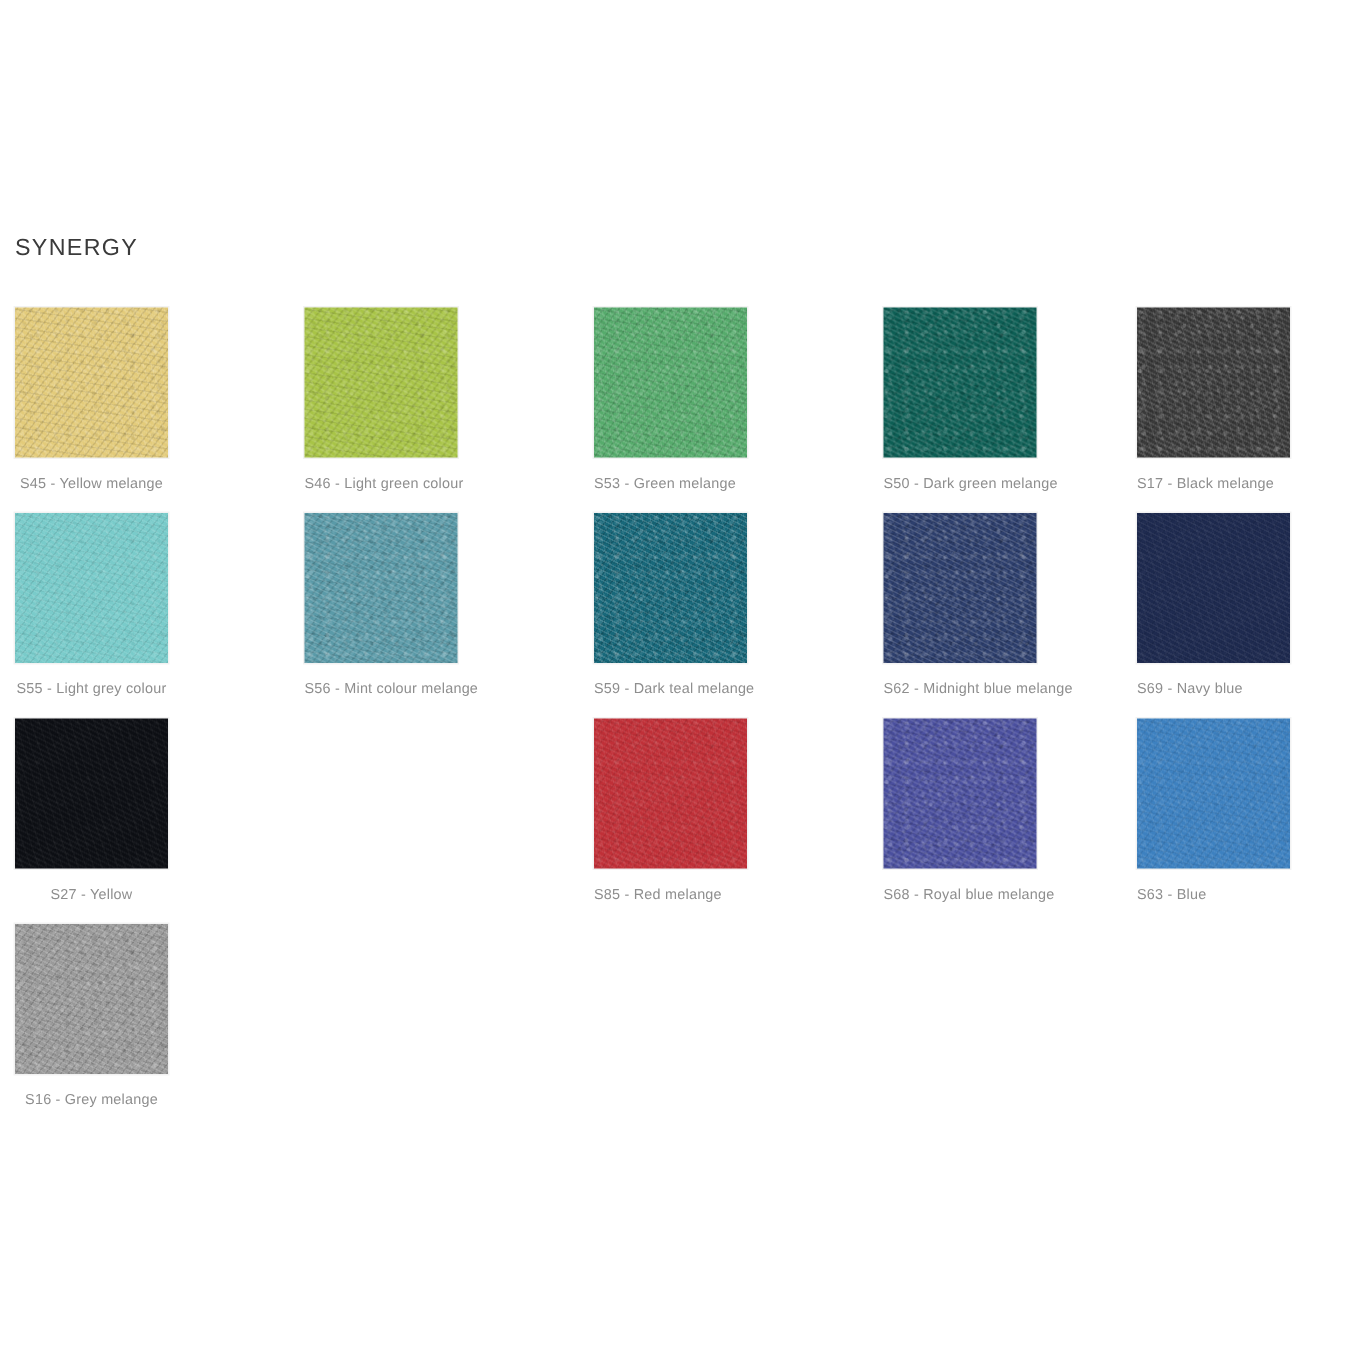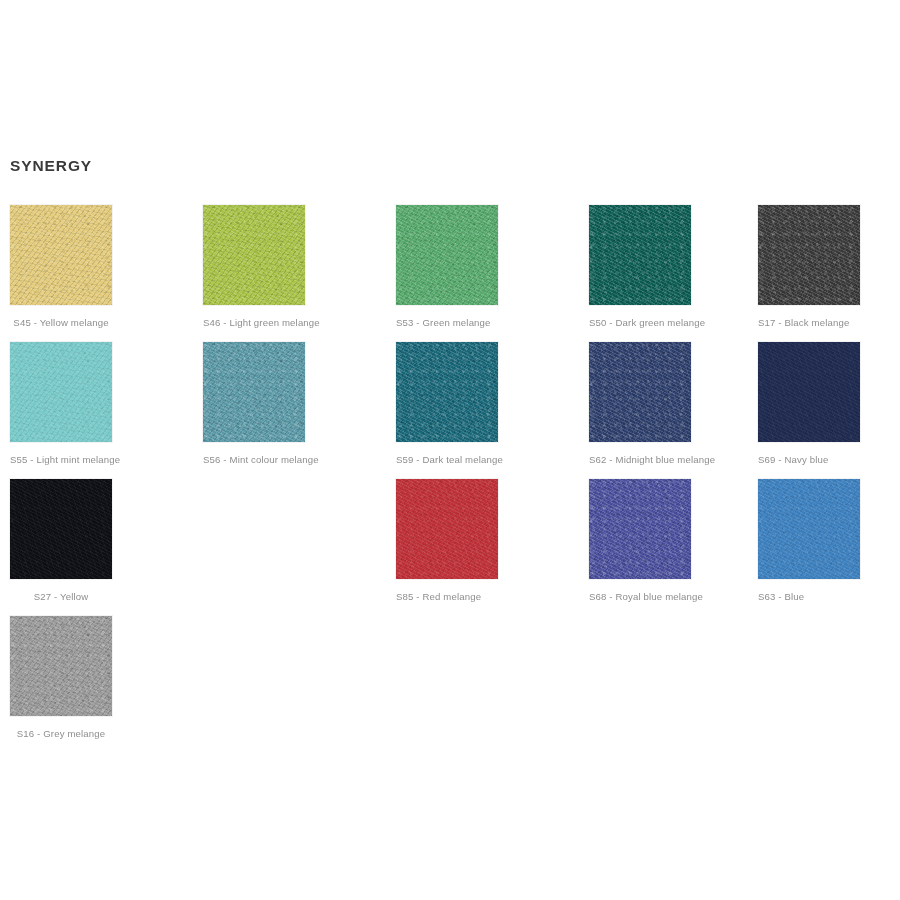--- a/index.html
+++ b/index.html
@@ -25,21 +25,21 @@
     background: #ffffff;
   }
 
   .collection-title {
     position: absolute;
     left: 10px;
     top: 158px;
     font-size: 15.5px;
     letter-spacing: 0.9px;
     color: #3a3a3a;
-    font-weight: 700;
+    font-weight: 400;
     line-height: 1;
   }
 
   .swatch-grid {
     position: absolute;
     left: 10px;
     top: 205px;
     width: 890px;
   }
 
@@ -144,39 +144,39 @@
   <div class="collection-title">SYNERGY</div>
 
   <div class="swatch-grid">
       <div class="swatch-row">
         <div class="swatch-cell" data-col="0">
           <div class="swatch-chip speckle-mid" style="background-color: rgb(227, 203, 122);"></div>
           <div class="swatch-label">S45 - Yellow melange</div>
         </div>
         <div class="swatch-cell" data-col="1">
           <div class="swatch-chip speckle-mid" style="background-color: rgb(168, 196, 70);"></div>
-          <div class="swatch-label">S46 - Light green melange</div>
+          <div class="swatch-label">S46 - Light green colour</div>
         </div>
         <div class="swatch-cell" data-col="2">
           <div class="swatch-chip speckle-mid" style="background-color: rgb(86, 171, 108);"></div>
           <div class="swatch-label">S53 - Green melange</div>
         </div>
         <div class="swatch-cell" data-col="3">
           <div class="swatch-chip speckle-high" style="background-color: rgb(12, 94, 84);"></div>
           <div class="swatch-label">S50 - Dark green melange</div>
         </div>
         <div class="swatch-cell" data-col="4">
           <div class="swatch-chip speckle-high" style="background-color: rgb(58, 58, 58);"></div>
           <div class="swatch-label">S17 - Black melange</div>
         </div>
       </div>
       <div class="swatch-row">
         <div class="swatch-cell" data-col="0">
           <div class="swatch-chip speckle-low" style="background-color: rgb(121, 203, 202);"></div>
-          <div class="swatch-label">S55 - Light mint melange</div>
+          <div class="swatch-label">S55 - Light grey colour</div>
         </div>
         <div class="swatch-cell" data-col="1">
           <div class="swatch-chip speckle-high" style="background-color: rgb(90, 154, 168);"></div>
           <div class="swatch-label">S56 - Mint colour melange</div>
         </div>
         <div class="swatch-cell" data-col="2">
           <div class="swatch-chip speckle-high" style="background-color: rgb(24, 104, 122);"></div>
           <div class="swatch-label">S59 - Dark teal melange</div>
         </div>
         <div class="swatch-cell" data-col="3">

